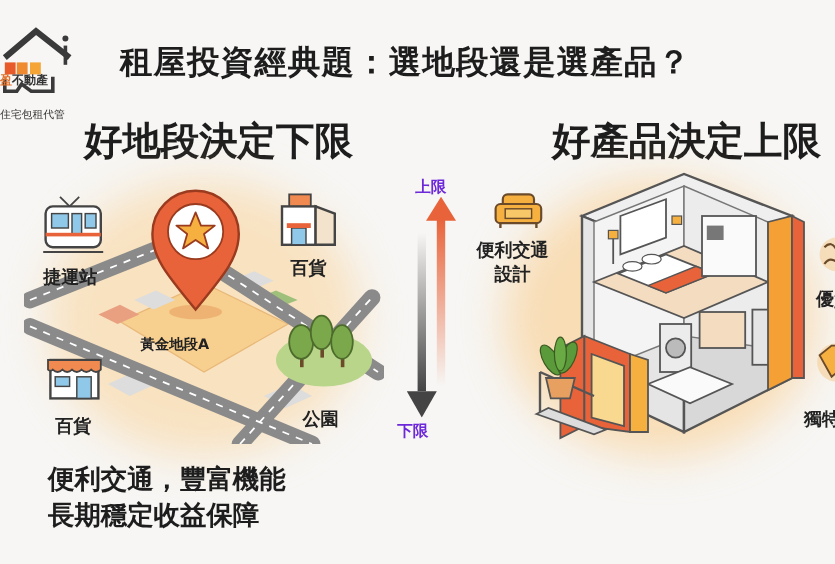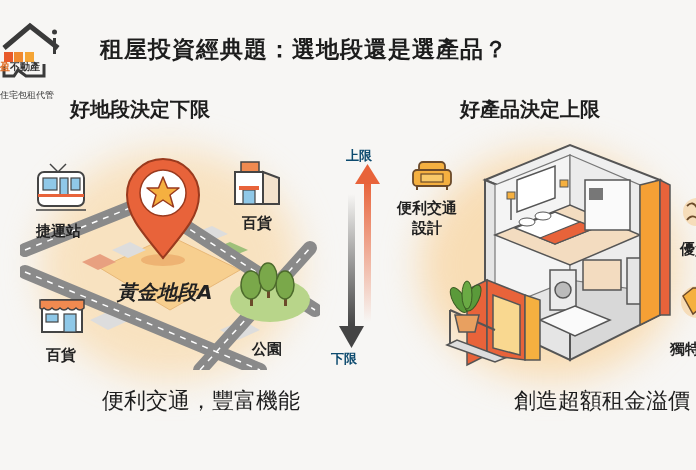--- a/index.html
+++ b/index.html
@@ -8,28 +8,28 @@
     background: #f7f6f4;
     font-family: "DejaVu Sans", sans-serif;
     color: #1d1d1d;
     position: relative;
   }
   .abs { position: absolute; }
   .logo { left: 0; top: 8px; width: 70px; height: 92px; }
   .logo-text1 { left: 0; top: 60px; font-size: 10px; font-weight: bold; color: #333; white-space: nowrap; }
   .logo-text1 .hl { color: #e0702a; }
   .logo-text2 { left: 0; top: 89px; font-size: 9px; color: #333; white-space: nowrap; text-align: center; }
-  .title { left: 100px; top: 34px; font-size: 23px; font-weight: bold; letter-spacing: 1px; white-space: nowrap; }
-  .sub { top: 96px; font-size: 20px; font-weight: bold; white-space: nowrap; }
+  .title { left: 100px; top: 34px; font-size: 27px; font-weight: bold; letter-spacing: 1px; white-space: nowrap; }
+  .sub { top: 96px; font-size: 32px; font-weight: bold; white-space: nowrap; }
   .sub-left { left: 70px; }
   .sub-right { left: 460px; }
   .glow { border-radius: 50%; filter: blur(18px); }
   .label { font-size: 15px; font-weight: bold; white-space: nowrap; color: #222; }
-  .bottom { font-size: 22px; font-weight: normal; text-align: right; line-height: 30px; white-space: nowrap; }
-  .arrow-label { font-size: 13px; font-weight: bold; color: #0c4a6e; }
+  .bottom { font-size: 22px; font-weight: bold; text-align: left; line-height: 30px; white-space: nowrap; }
+  .arrow-label { font-size: 13px; font-weight: bold; color: #6d28d9; }
 </style>
 </head>
 <body>
 
 <svg class="abs logo" viewBox="0 0 70 92">
   <polyline points="4,40 30,18 58,40" fill="none" stroke="#3a3a3a" stroke-width="5" stroke-linejoin="miter"></polyline>
   <rect x="53" y="30" width="3" height="16" fill="#3a3a3a"></rect>
   <circle cx="54.5" cy="24" r="2.5" fill="#3a3a3a"></circle>
   <rect x="4" y="44" width="9" height="10" fill="#e85a2a"></rect>
   <rect x="14" y="44" width="9" height="10" fill="#f08a30"></rect>
@@ -112,21 +112,21 @@
     <path d="M0,10 L44,10 L44,18 Q40,22 36,18 Q32,22 28,18 Q24,22 20,18 Q16,22 12,18 Q8,22 4,18 Q2,20 0,18 Z" fill="#f08a50" stroke="#444" stroke-width="1.5"></path>
     <rect x="6" y="24" width="12" height="8" fill="#8fc8e8" stroke="#444" stroke-width="1.2"></rect>
     <rect x="24" y="24" width="12" height="18" fill="#8fc8e8" stroke="#444" stroke-width="1.2"></rect>
   </g>
 </svg>
 
 <div class="abs label" style="left:36px;top:222px;">捷運站</div>
 <div class="abs label" style="left:242px;top:214px;">百貨</div>
 <div class="abs label" style="left:46px;top:346px;">百貨</div>
 <div class="abs label" style="left:252px;top:340px;text-align:right;">公園</div>
-<div class="abs label" style="left:117px;top:279px;font-size:20px;font-style:italic;">黃金地段A</div>
+<div class="abs label" style="left:117px;top:279px;font-size:12px;">黃金地段A</div>
 
 <div class="abs arrow-label" style="left:346px;top:147px;">上限</div>
 <svg class="abs" style="left:330px;top:164px;" width="60" height="184" viewBox="0 0 60 184">
   <defs>
     <linearGradient id="gu" x1="0" y1="1" x2="0" y2="0">
       <stop offset="0" stop-color="#e8633a" stop-opacity="0"></stop>
       <stop offset="1" stop-color="#e8633a" stop-opacity="1"></stop>
     </linearGradient>
     <linearGradient id="gd" x1="0" y1="0" x2="0" y2="1">
       <stop offset="0" stop-color="#444" stop-opacity="0"></stop>
@@ -216,16 +216,16 @@
 </svg>
 <div class="abs label" style="left:397px;top:198px;text-align:center;line-height:20px;">
   <div>便利交通</div>
   <div>設計</div>
 </div>
 <div class="abs label" style="left:680px;top:240px;">優質</div>
 <div class="abs label" style="left:670px;top:340px;">獨特</div>
 
 <div class="abs bottom" style="left:40px;top:386px;width:260px;">
   <div>便利交通，豐富機能</div>
+  <div>長期穩定收益保障</div>
 </div>
 <div class="abs bottom" style="left:420px;top:386px;width:270px;">
-  <div>創造超額租金溢價</div>
 </div>
 
 </body></html>

